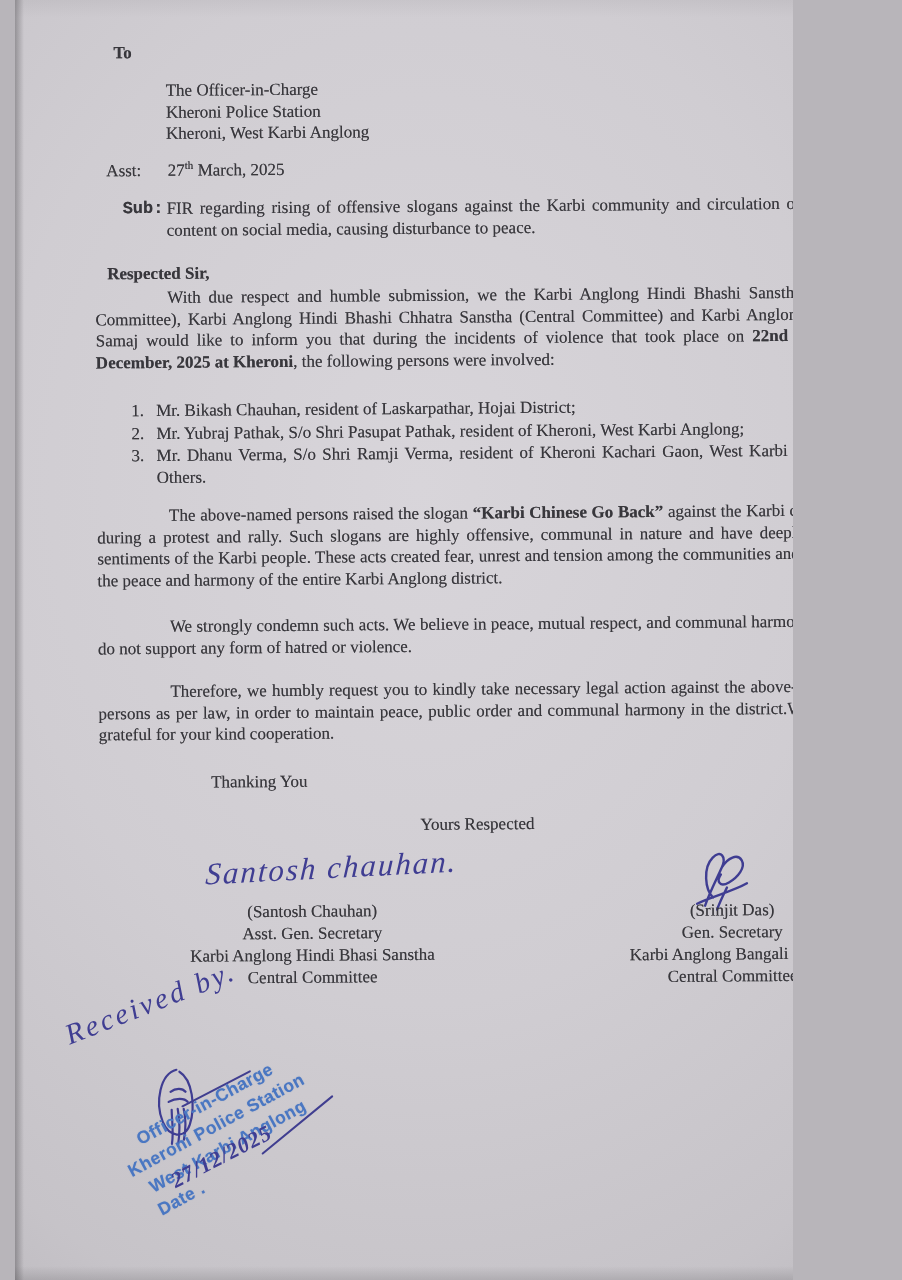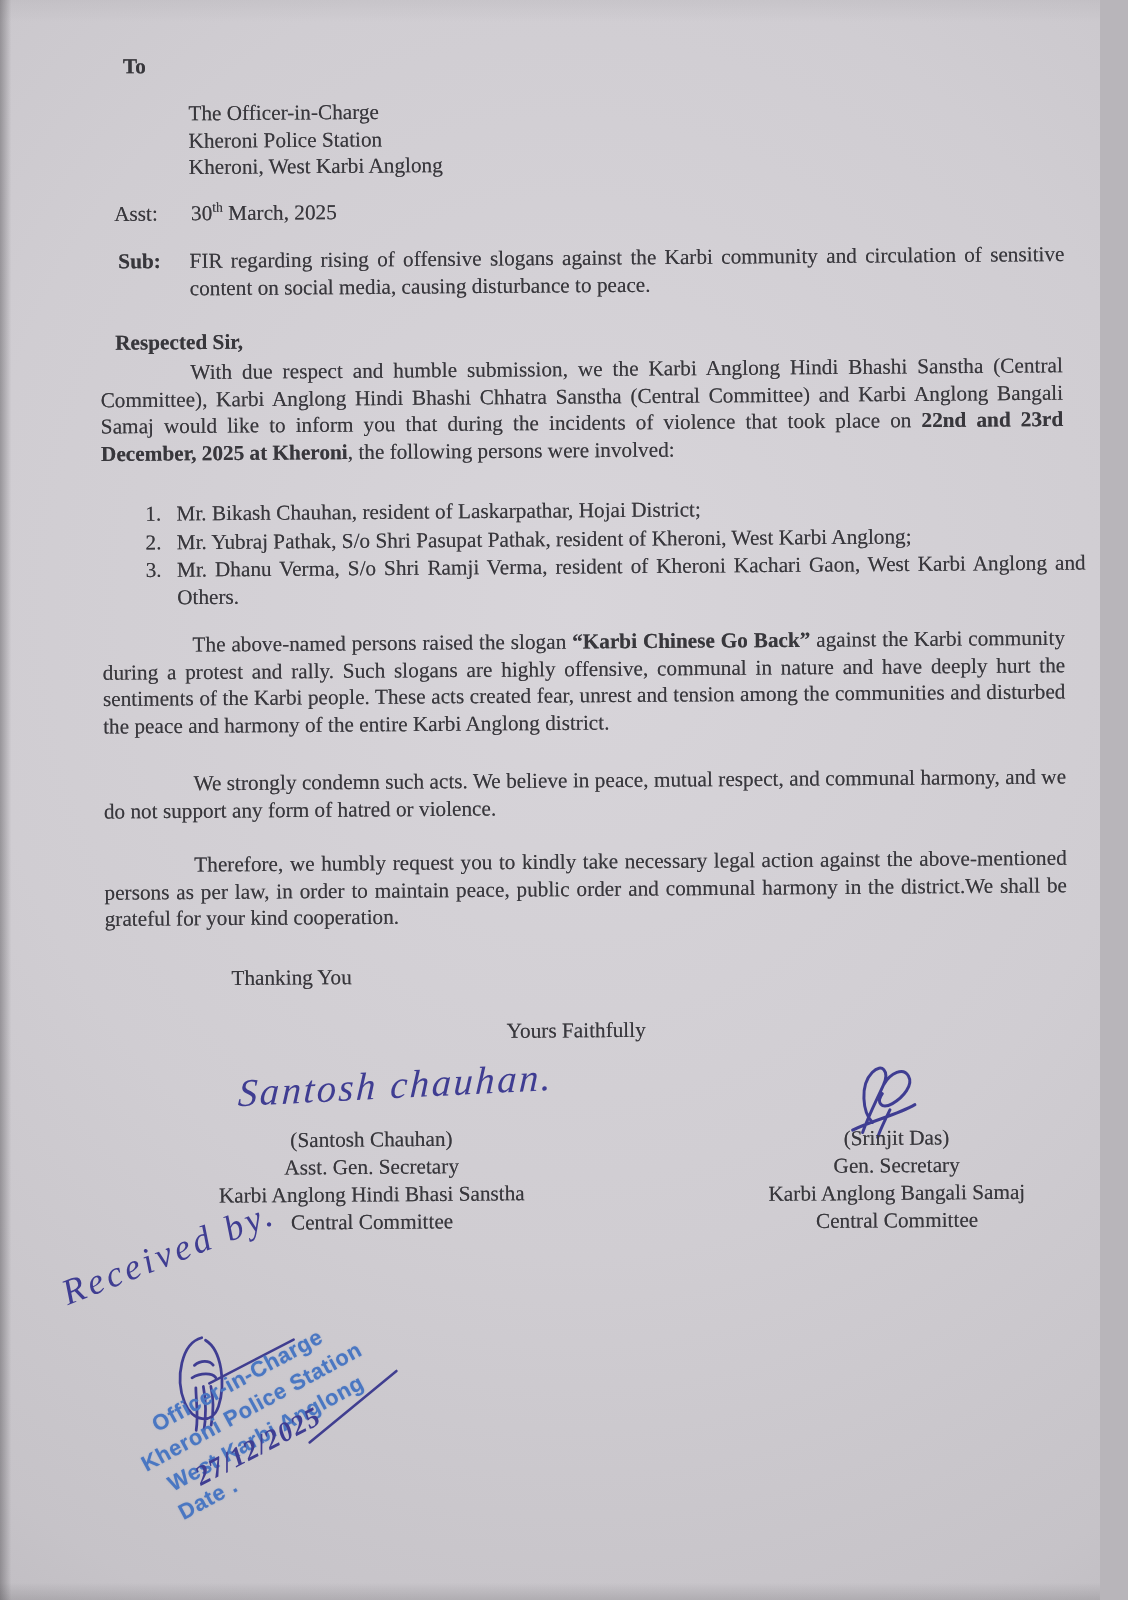--- a/index.html
+++ b/index.html
@@ -2,23 +2,24 @@
 <html><head>
 <meta charset="utf-8">
 <style>
   html,body{margin:0;padding:0;}
   body{
     width:902px;height:1280px;overflow:hidden;
     background:#b8b5ba;
     font-family:"Liberation Serif","DejaVu Serif",serif;
   }
   .photo{
-    position:relative;width:880px;height:1280px;overflow:hidden;
+    position:relative;width:778px;height:1280px;overflow:hidden;
     background:
       radial-gradient(ellipse 120% 90% at 52% 38%, #d8d5da 0%, #d0cdd2 45%, #c6c3c8 75%, #b3b0b5 100%);
+    margin-left: 15px;
   }
   .shade{
     position:absolute;inset:0;pointer-events:none;
     background:
       linear-gradient(90deg, rgba(60,58,62,.38) 0, rgba(60,58,62,0) 9px),
       linear-gradient(0deg, rgba(90,88,92,.22) 0, rgba(90,88,92,0) 14px),
       linear-gradient(180deg, rgba(120,118,122,.10) 0, rgba(120,118,122,0) 18px);
   }
   .doc{
     position:absolute;inset:0;
@@ -76,25 +77,25 @@
 
     <div class="abs" style="left:155px;top:78px;">
       <div>The Officer-in-Charge</div>
       <div>Kheroni Police Station</div>
       <div>Kheroni, West Karbi Anglong</div>
     </div>
 
     <div class="abs" style="left:95px;top:158px;">
       <span>Asst:</span>
       <span style="display:inline-block;width:18px;"></span>
-      <span>30</span><sup>th</sup><span> March, 2025</span>
+      <span>27</span><sup>th</sup><span> March, 2025</span>
     </div>
 
     <div class="abs" style="left:95px;top:196px;width:760px;">
-      <span class="bold abs" style="left:3px;top:0;">Sub:</span>
+      <span class="bold abs" style="left:16px;top:0;font-family:Liberation Mono, monospace;">Sub:</span>
       <div class="just" style="margin-left:60px;">FIR regarding rising of offensive slogans against the Karbi community and circulation of sensitive content on social media, causing disturbance to peace.</div>
     </div>
 
     <div class="abs bold" style="left:95px;top:261px;">Respected Sir,</div>
 
     <p class="abs just indent" style="left:83px;top:285px;width:770px;margin:0;">
       <span>With due respect and humble submission, we the Karbi Anglong Hindi Bhashi Sanstha (Central Committee), Karbi Anglong Hindi Bhashi Chhatra Sanstha (Central Committee) and Karbi Anglong Bangali Samaj would like to inform you that during the incidents of violence that took place on </span><span class="bold">22nd and 23rd December, 2025 at Kheroni</span><span>, the following persons were involved:</span>
     </p>
 
     <ol class="accused abs" style="left:105px;top:398px;width:735px;">
@@ -104,22 +105,22 @@
     </ol>
 
     <p class="abs just indent" style="left:83px;top:503px;width:770px;margin:0;">
       <span>The above-named persons raised the slogan </span><span class="bold">“Karbi Chinese Go Back”</span><span> against the Karbi community during a protest and rally. Such slogans are highly offensive, communal in nature and have deeply hurt the sentiments of the Karbi people. These acts created fear, unrest and tension among the communities and disturbed the peace and harmony of the entire Karbi Anglong district.</span>
     </p>
 
     <p class="abs just indent" style="left:83px;top:614px;width:770px;margin:0;">We strongly condemn such acts. We believe in peace, mutual respect, and communal harmony, and we do not support any form of hatred or violence.</p>
 
     <p class="abs just indent" style="left:83px;top:679px;width:770px;margin:0;">Therefore, we humbly request you to kindly take necessary legal action against the above-mentioned persons as per law, in order to maintain peace, public order and communal harmony in the district.We shall be grateful for your kind cooperation.</p>
 
-    <div class="abs" style="left:184px;top:770px;">Thanking You</div>
-    <div class="abs" style="left:404px;top:814px;">Yours Faithfully</div>
+    <div class="abs" style="left:195px;top:770px;">Thanking You</div>
+    <div class="abs" style="left:404px;top:814px;">Yours Respected</div>
 
     <div class="abs ink sig-script" style="left:188px;top:862px;">Santosh chauhan.</div>
 
     <svg class="abs scribble" style="left:660px;top:850px;" width="82" height="64" viewBox="0 0 82 64">
       <path d="M36 50 C28 42 26 20 36 10 C44 2 50 9 45 20 C40 31 33 44 28 58 M45 20 C51 10 61 6 65 13 C69 20 61 30 52 35 C43 40 39 34 44 27 M20 56 C34 49 56 44 70 36 M50 40 C46 48 42 56 40 62" fill="none" stroke="#3f3d92" stroke-width="2.4" stroke-linecap="round"></path>
     </svg>
 
     <div class="abs center" style="left:140px;top:900px;width:310px;line-height:22px;">
       <div>(Santosh Chauhan)</div>
       <div>Asst. Gen. Secretary</div>

